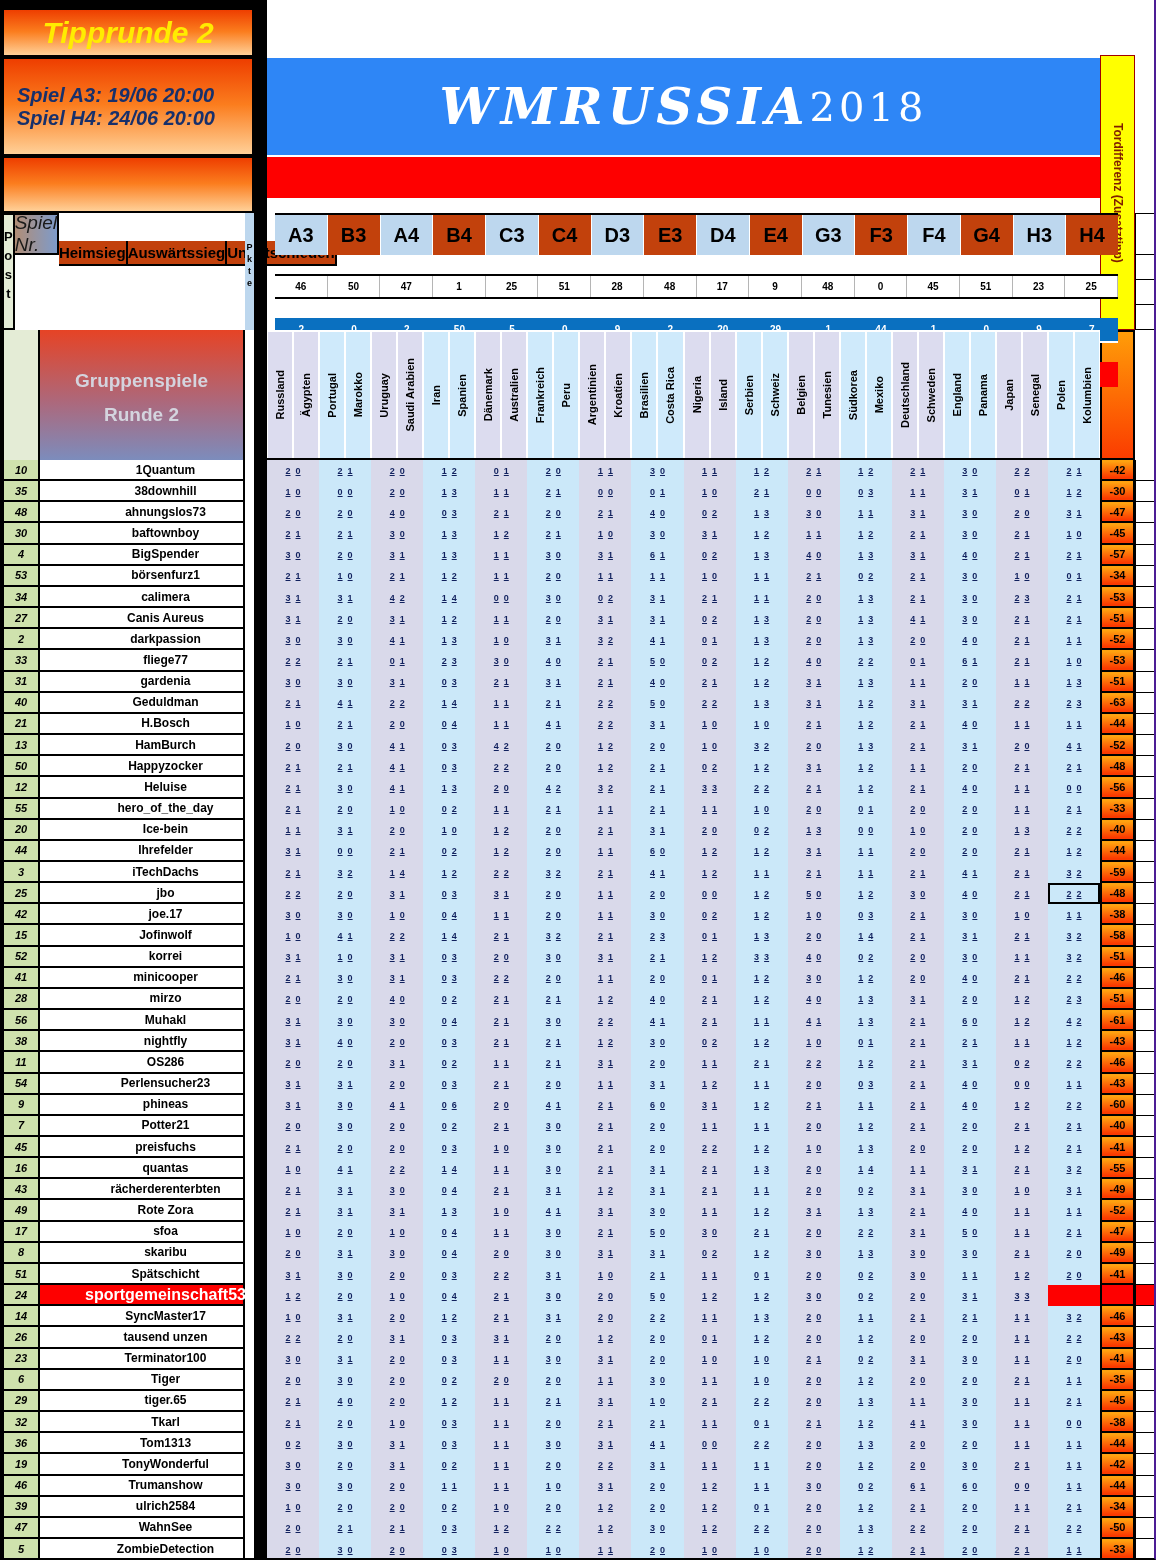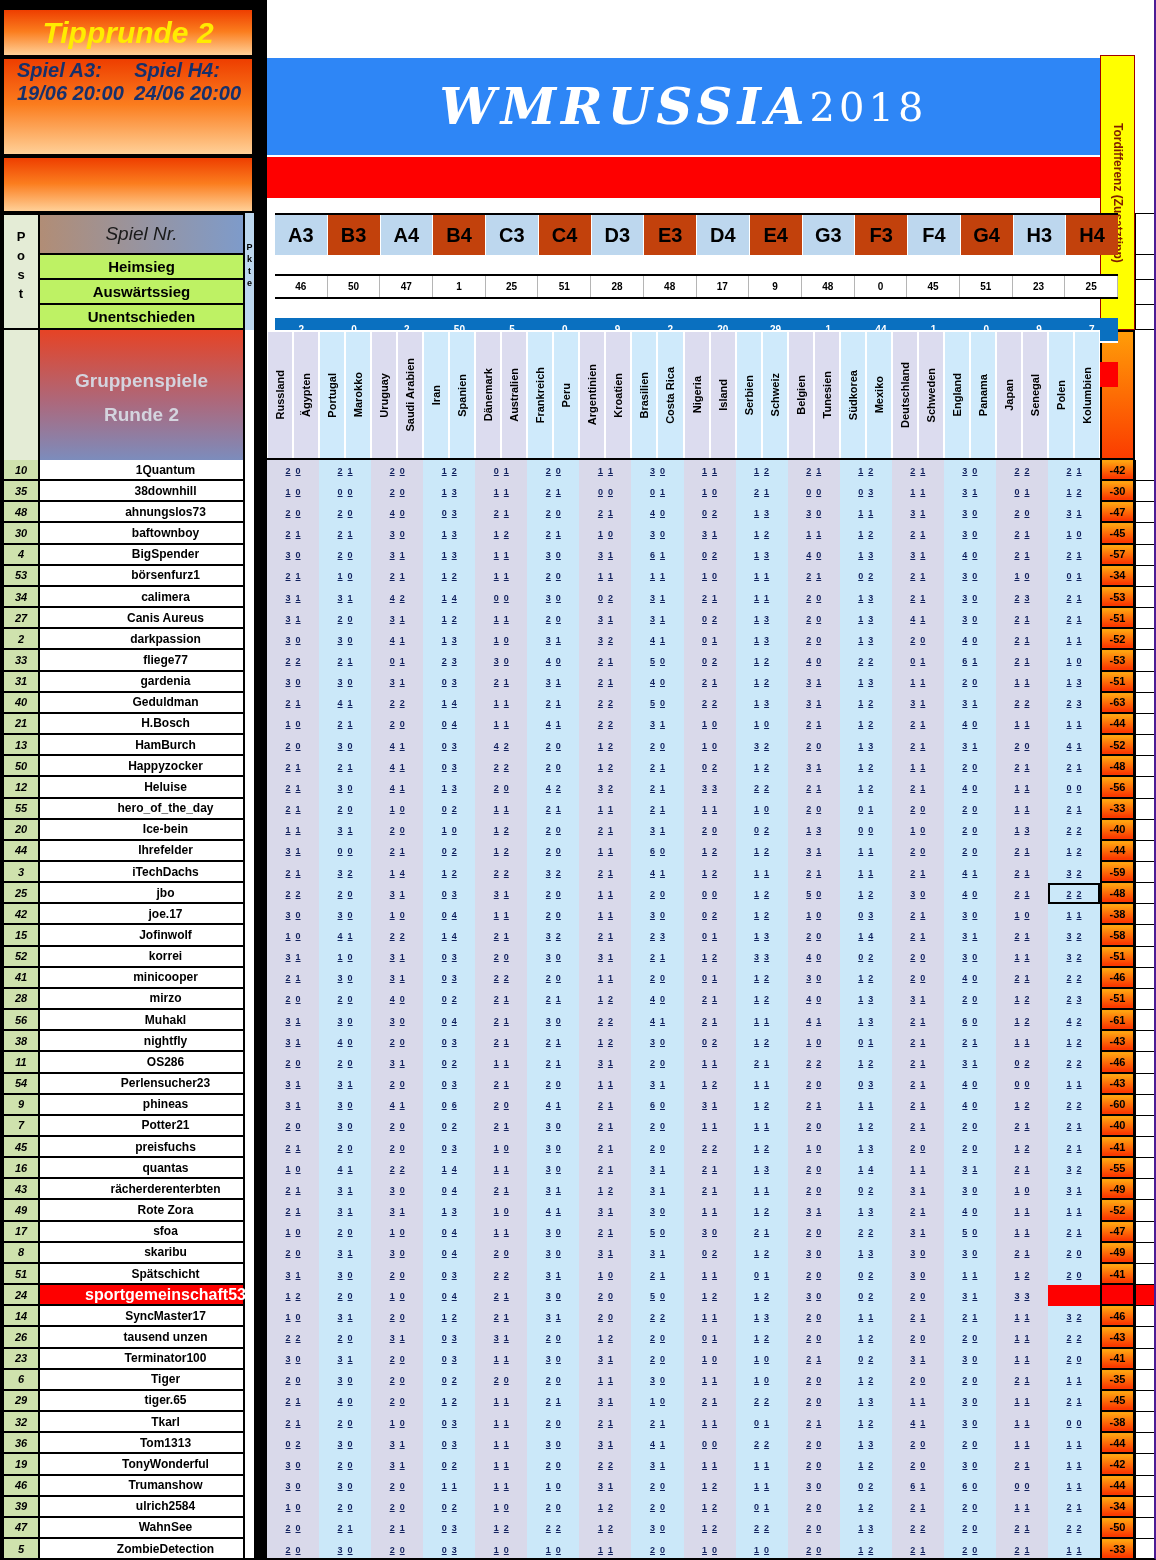--- a/index.html
+++ b/index.html
@@ -4,46 +4,46 @@
 <style>
   html,body{margin:0;padding:0;background:#9e9e9e;}
   .sheet{position:relative;width:1156px;height:1560px;background:#fff;overflow:hidden;
     font-family:"Liberation Sans",sans-serif;border-left:2px solid #000;border-right:2px solid #4c1d95;border-bottom:2px solid #000;box-sizing:border-box;}
   
   #topblack{position:absolute;left:0;top:0;width:252px;height:8px;background:#000;}
   .lbox{position:absolute;left:0;width:252px;border:2px solid #000;box-sizing:border-box;
     background:linear-gradient(180deg,#ee3e00 0%,#fb7d1e 48%,#ffd098 100%);}
   #box1{top:8px;height:49px;display:flex;align-items:center;justify-content:center;}
   #box1 span{font-weight:bold;font-style:italic;font-size:30px;color:#ffec00;}
-  #box2{top:57px;height:99px;display:flex;flex-direction:row;justify-content:center;padding-left:13px;}
+  #box2{top:57px;height:99px;display:flex;flex-direction:column;justify-content:center;padding-left:13px;}
   #box2 div{font-weight:bold;font-style:italic;font-size:20px;color:#17306b;}
   #box3{top:156px;height:57px;}
   
   #blackstrip{position:absolute;left:252px;top:0;width:13px;height:1560px;background:#000;z-index:30;}
   
   #bannerblue{position:absolute;left:265px;top:58px;width:833px;height:97px;background:#2e86f6;
     display:flex;align-items:center;justify-content:center;color:#fff;}
   #bannerblue .wm{font-family:"DejaVu Serif",serif;font-style:italic;font-weight:bold;font-size:50px;letter-spacing:5px;}
   #bannerblue .yr{font-family:"DejaVu Serif",serif;font-size:40px;letter-spacing:4px;}
   #bannerred{position:absolute;left:265px;top:157px;width:833px;height:41px;background:#fe0000;}
   
   #yellow{position:absolute;left:1098px;top:55px;width:35px;height:275px;background:#ffff00;
     border:1px solid #a00000;box-sizing:border-box;display:flex;align-items:center;justify-content:center;}
   #yellow span{writing-mode:vertical-rl;font-weight:bold;font-size:12px;color:#7f1d00;white-space:nowrap;}
   #orangetall{position:absolute;left:1098px;top:330px;width:35px;height:130px;
     background:linear-gradient(180deg,#ff9d08,#fb3c00);border:2px solid #000;box-sizing:border-box;}
   
   #lheader{position:absolute;left:0;top:213px;width:243px;height:117px;display:flex;}
   #postcol{width:38px;background:#e4ecd6;border:2px solid #000;box-sizing:border-box;
     text-align:center;font-weight:bold;font-size:13px;line-height:19px;padding-top:12px;}
-  #lrows{flex:1;display:flex;flex-direction:column;}
+  #lrows{flex:1;display:flex;flex-direction:row;}
   #spielnr{height:42px;background:linear-gradient(90deg,#b18d76,#7e9bca);font-style:italic;font-size:19px;color:#1a1a1a;
     display:flex;align-items:center;justify-content:center;border:2px solid #000;border-left:none;box-sizing:border-box;}
-  .lrow{height:25px;background:#bef264;border:2px solid #000;border-top:none;border-left:none;box-sizing:border-box;
-    display:flex;align-items:center;justify-content:center;font-weight:bold;font-size:15px;color:#000;}
+  .lrow{height:25px;background:#c2410c;border:2px solid #000;border-top:none;border-left:none;box-sizing:border-box;
+    display:flex;align-items:center;justify-content:center;font-weight:bold;font-size:15px;color:#000;margin-top:28px;}
   #sliver{position:absolute;left:243px;top:213px;width:9px;height:117px;background:#bdd7ee;overflow:hidden;
     font-size:9px;font-weight:bold;line-height:12px;text-align:center;padding-top:28px;box-sizing:border-box;z-index:5;}
   
   #hgrid{position:absolute;left:273px;top:213px;width:843px;display:flex;flex-direction:column;gap:19px;}
   #codes-row{display:flex;height:42px;background:#fff;gap:1px;border-top:2px solid #000;box-sizing:border-box;}
   .code{flex:1;display:flex;align-items:center;justify-content:center;font-weight:bold;font-size:20px;color:#000;}
   .cb{background:#bdd7ee}.cp{background:#c2410c}
   #heim-row{display:flex;height:25px;background:#fff;border-top:2px solid #000;border-bottom:2px solid #000;box-sizing:border-box;}
   .heimv{flex:1;display:flex;align-items:center;justify-content:center;font-weight:bold;font-size:10px;border-right:1px solid #b5b5b5;}
   #ausw-row{display:flex;height:25px;background:#0a70c0;border-bottom:2px solid #fff;box-sizing:border-box;}

